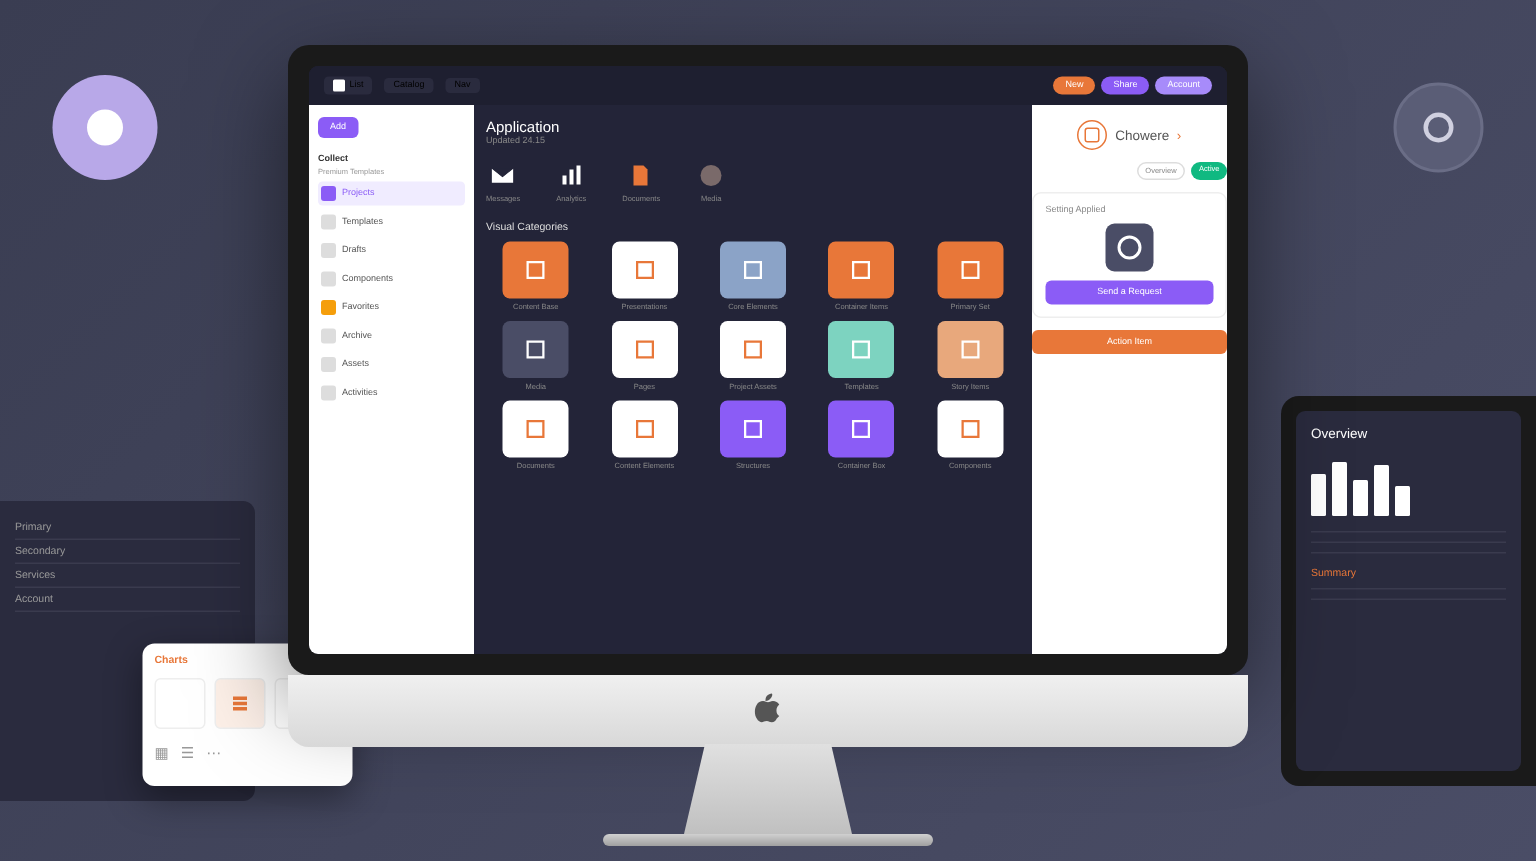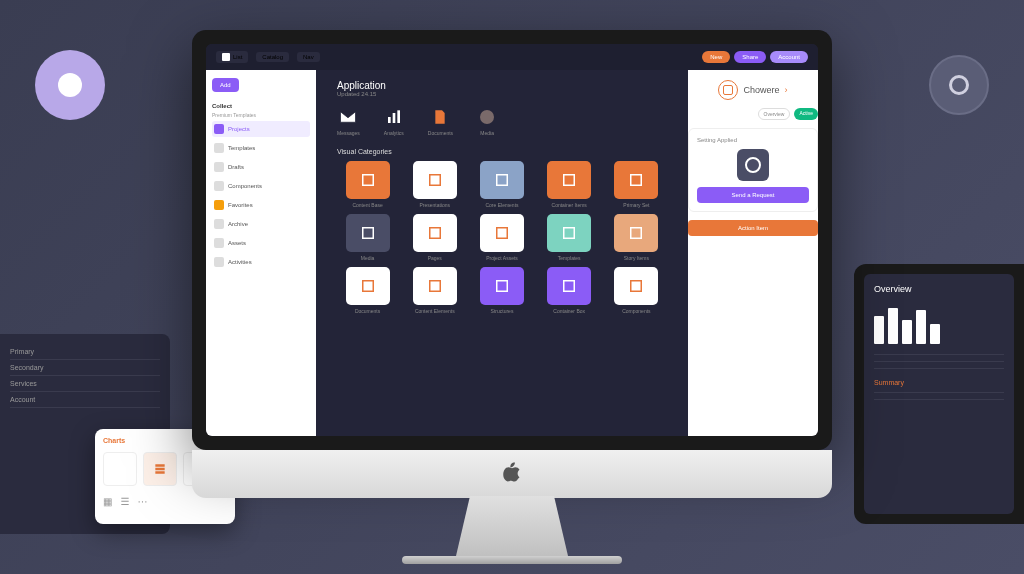--- a/index.html
+++ b/index.html
@@ -33,21 +33,21 @@
 .sidebar-left { width: 110px; background: #fff; margin-top: 26px; padding: 8px 6px; display: flex; flex-direction: column; gap: 3px; }
 .sidebar-btn { background: #8b5cf6; color: #fff; padding: 4px 8px; border-radius: 4px; font-size: 6px; cursor: pointer; align-self: flex-start; margin-bottom: 4px; }
 .sidebar-section { font-size: 6px; color: #333; font-weight: 600; margin-top: 4px; }
 .sidebar-sub { font-size: 5px; color: #999; }
 .sidebar-item { display: flex; align-items: center; gap: 4px; padding: 3px 2px; font-size: 6px; color: #555; border-radius: 3px; cursor: pointer; }
 .sidebar-item.active { background: #f0ecff; color: #8b5cf6; }
 .sidebar-icon { width: 10px; height: 10px; background: #ddd; border-radius: 2px; flex-shrink: 0; }
 .sidebar-icon.purple { background: #8b5cf6; }
 .sidebar-icon.star { background: #f59e0b; }
 
-.main { flex: 1; margin-top: 26px; padding: 10px 21px; overflow: hidden; }
+.main { flex: 1; margin-top: 26px; padding: 10px 8px; overflow: hidden; }
 .main-header { display: flex; align-items: center; justify-content: space-between; margin-bottom: 4px; }
 .main-title { font-size: 10px; color: #fff; }
 .main-sub { font-size: 6px; color: #888; }
 .tab-row { display: flex; gap: 24px; margin: 10px 0 12px; }
 .tab-item { display: flex; flex-direction: column; align-items: center; gap: 3px; cursor: pointer; }
 .tab-icon { width: 20px; height: 20px; display: flex; align-items: center; justify-content: center; }
 .tab-label { font-size: 5px; color: #888; }
 
 .section-label { font-size: 7px; color: #ddd; margin: 8px 0 6px; }
 .grid { display: grid; grid-template-columns: repeat(5, 1fr); gap: 6px; }

